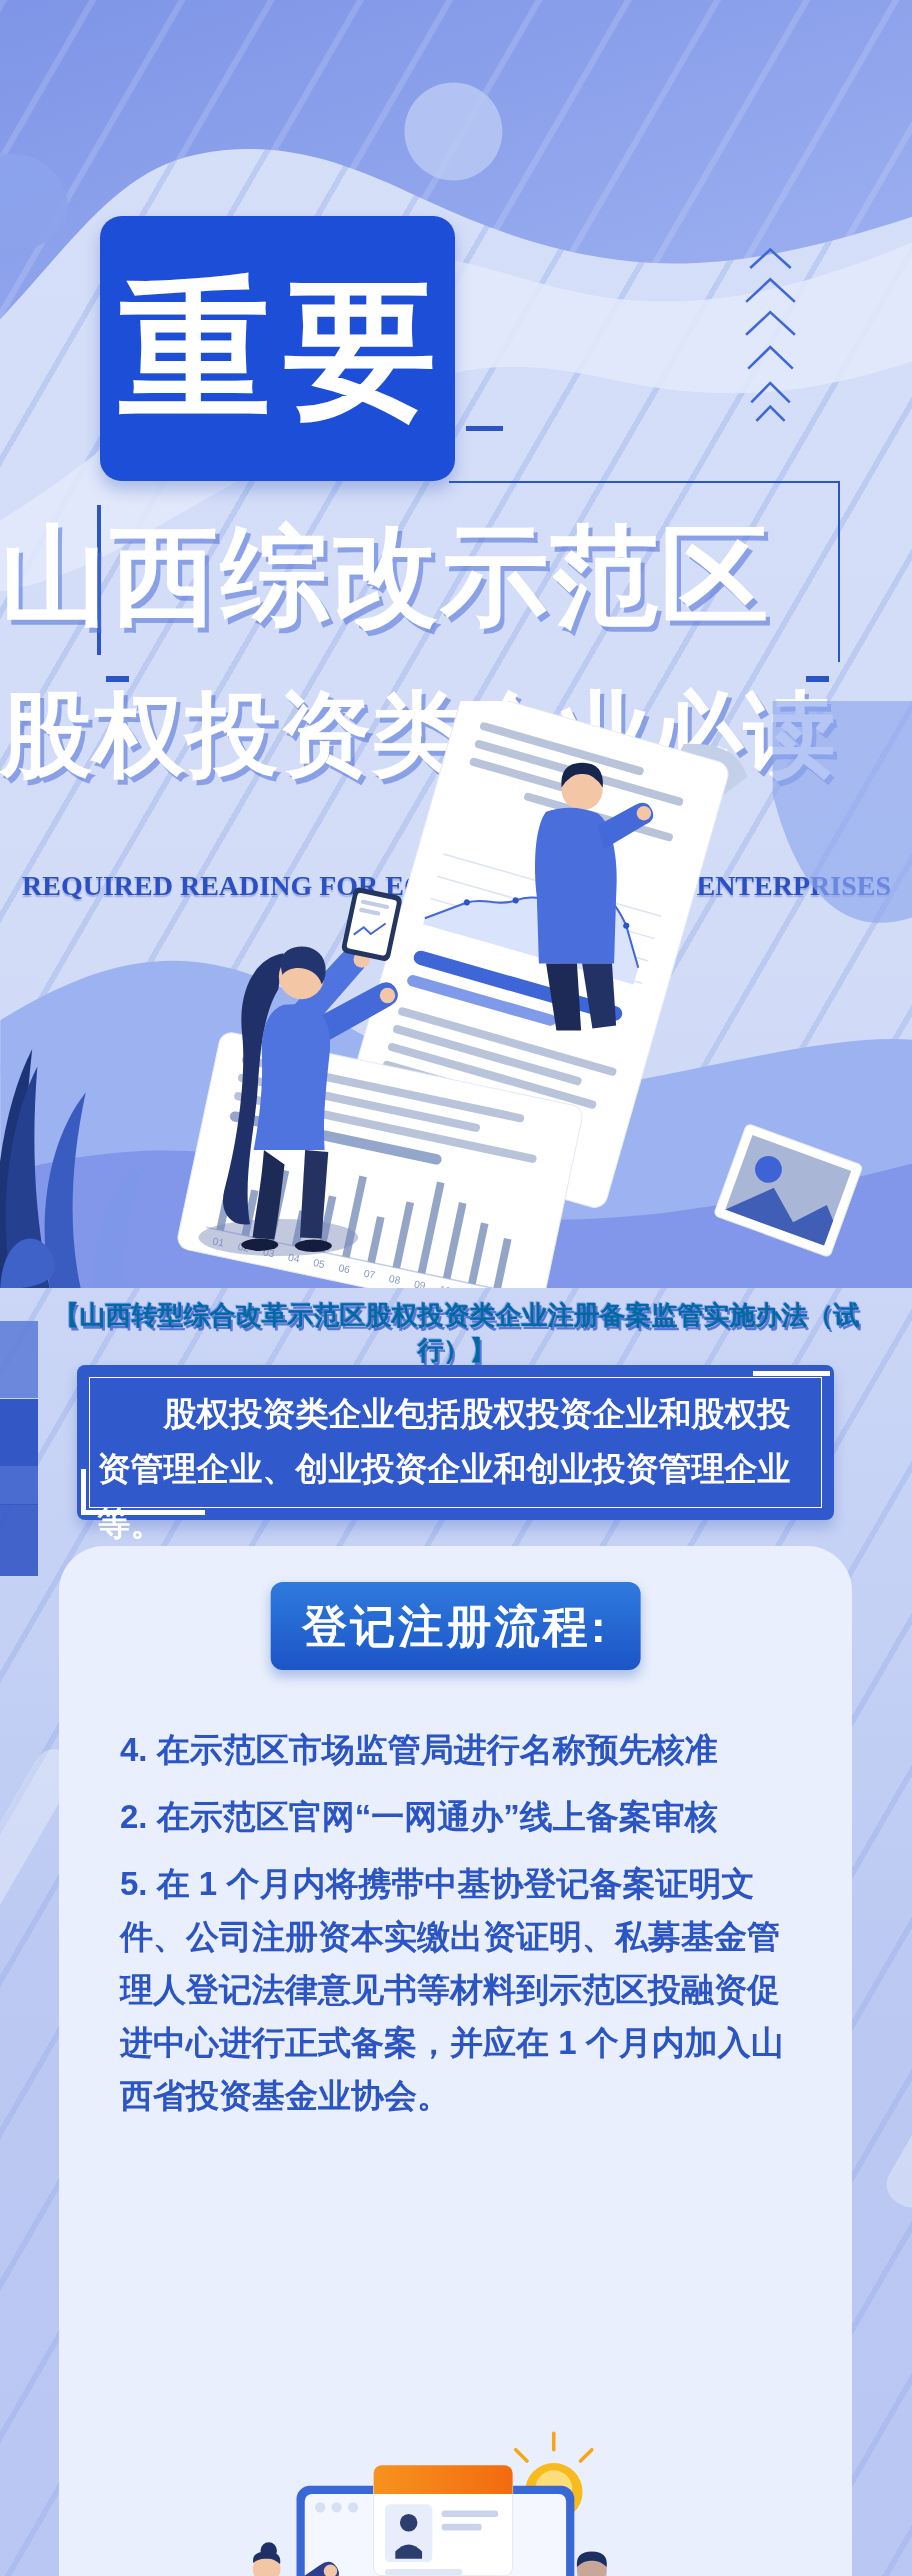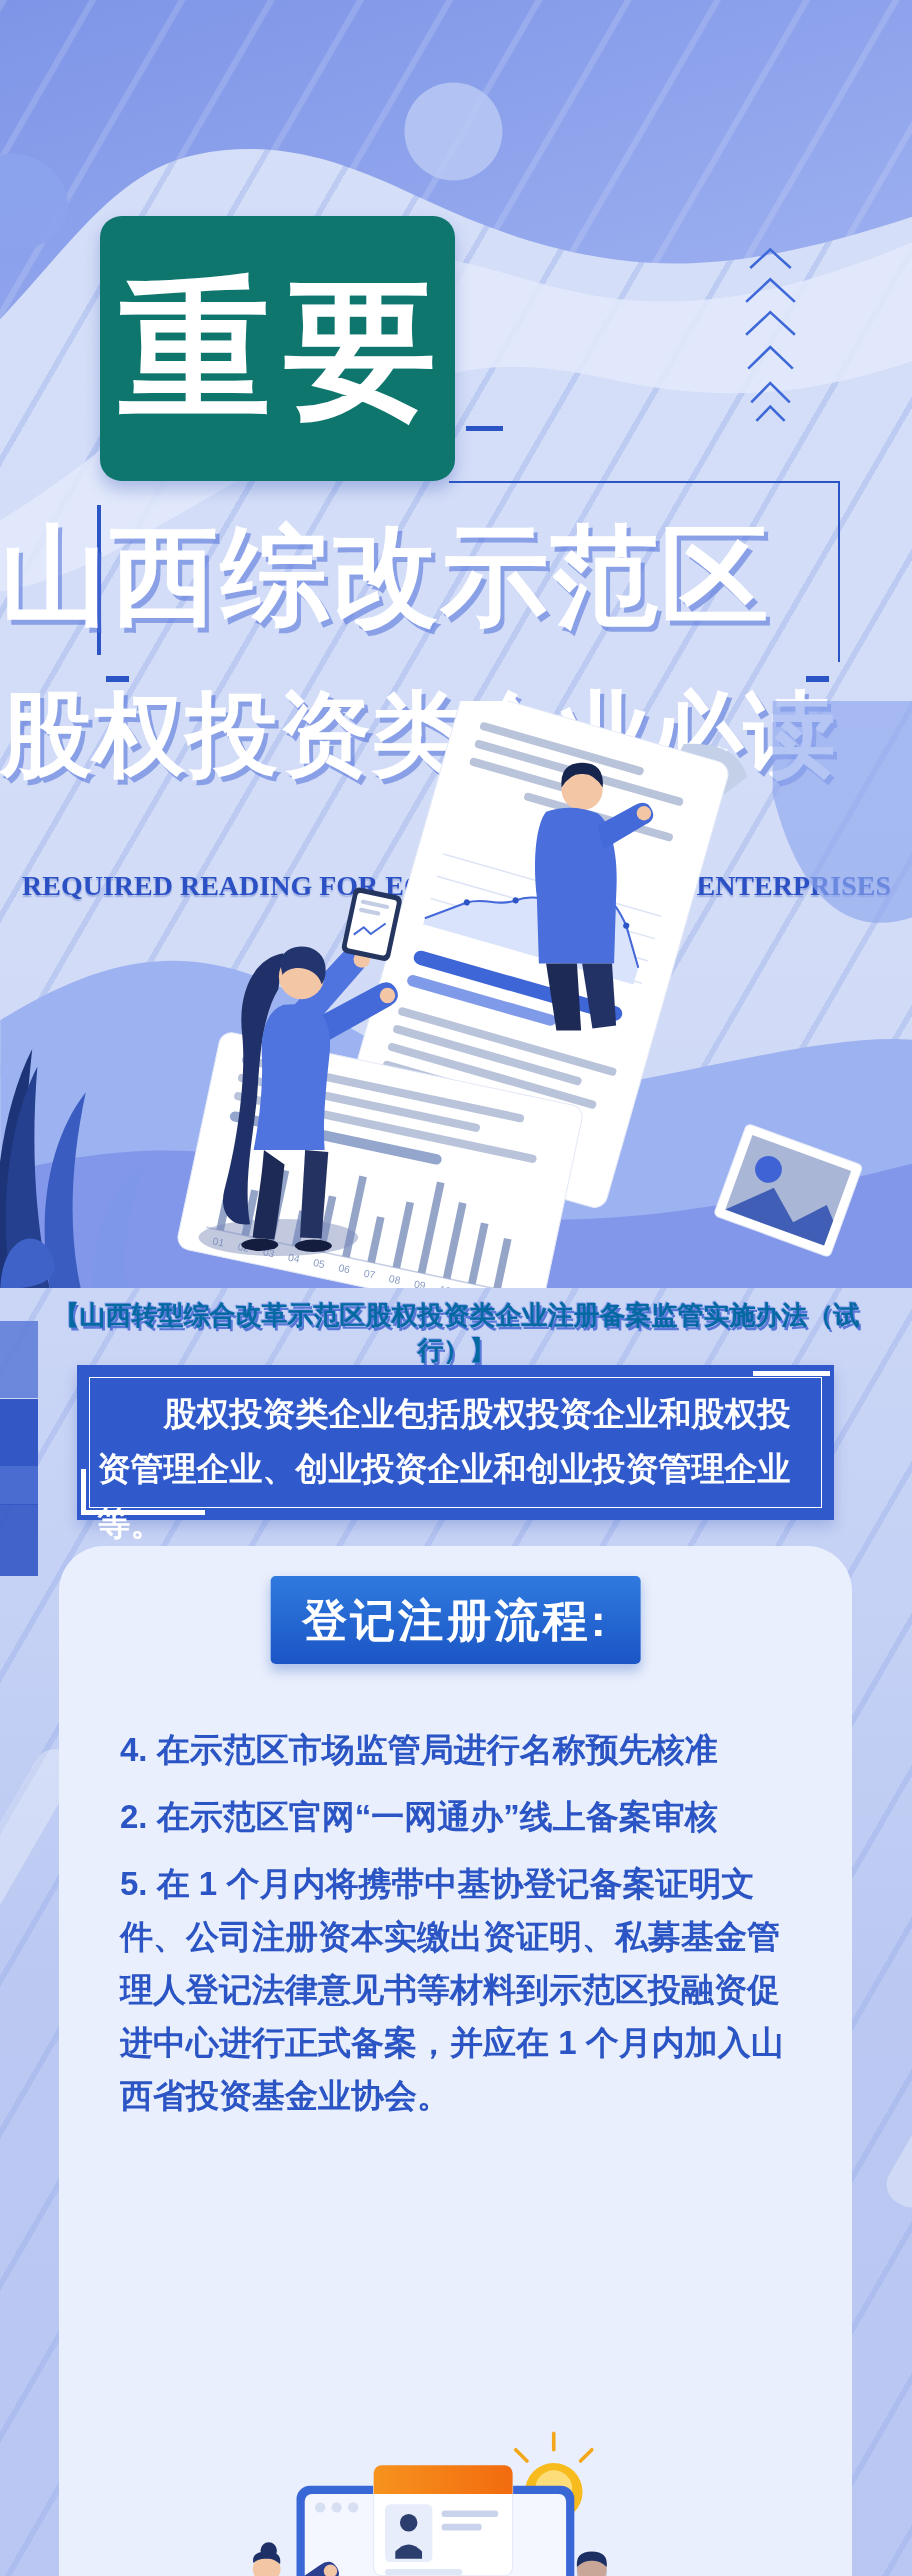--- a/index.html
+++ b/index.html
@@ -12,55 +12,55 @@
   }
   .poster{position:absolute;inset:0;}
   .abs{position:absolute;}
   svg{display:block;}
 
   
   .bg-streak{position:absolute;background:rgba(255,255,255,.32);transform:rotate(-60deg);border-radius:20.6px;pointer-events:none;}
 
   
   .badge{
-    left:100px;top:216px;width:355px;height:265px;background:#0f766e;border-radius:21.6px;
+    left:100px;top:216px;width:355px;height:265px;background:#1d4ed8;border-radius:21.6px;
     display:flex;align-items:center;justify-content:center;
     box-shadow:0 8.2px 14.4px rgba(40,75,180,.28);
   }
   .badge span{color:#fff;font-size:152px;font-weight:900;letter-spacing:13.4px;margin-right:-13.4px;line-height:1;}
   .hline{background:#2b55c4;height:2.1px;}
   .vline{background:#2b55c4;width:2.1px;}
   .dash{background:#2b55c4;height:6.2px;width:23px;}
   .title{left:0;width:913px;text-align:left;color:#ffffff;font-weight:900;line-height:1.08;
          text-shadow:4.1px 4.6px 0 rgba(77,110,216,.55);}
   .title.l1{top:518px;font-size:108px;letter-spacing:2.1px;}
   .title.l2{top:685px;font-size:92px;letter-spacing:1px;}
   .subtitle{left:0;top:870px;width:913px;text-align:center;
     font-family:"Liberation Serif","DejaVu Serif",serif;font-weight:700;font-size:28px;color:#2b50c4;
     text-shadow:0 2.1px 1.5px rgba(50,80,180,.35);letter-spacing:0px;}
 
   
   .reg-note{left:18.5px;top:1298px;width:876px;text-align:center;color:#0369a1;font-size:26px;font-weight:900;letter-spacing:0;
     text-shadow:0 0 1.5px #5b7ce0, 2.1px 2.6px 0.5px rgba(62,96,208,.8), -1px -1px 0 rgba(108,138,228,.6);}
 
   
-  .def-box{left:77px;top:1365px;width:757px;height:155px;background:#3059cc;border-radius:0;
+  .def-box{left:77px;top:1365px;width:757px;height:155px;background:#3059cc;border-radius:8px;
     box-shadow:0 7.2px 13.4px rgba(40,75,180,.25);}
   .def-frame{position:absolute;inset:12.4px;border:1.5px solid #ffffff;}
   .def-accent{position:absolute;background:#ffffff;}
   .def-text{position:absolute;left:20.6px;right:20.6px;top:20.6px;color:#fff;font-size:33px;font-weight:800;
     line-height:1.68;text-indent:2em;letter-spacing:0px;}
 
   
   .card{left:59px;width:793px;background:#e9effc;border-radius:45px;}
   .card1{top:1546px;height:1247px;}
 
-  .pill{position:absolute;left:50%;transform:translateX(-50%);top:30px;
+  .pill{position:absolute;left:50%;transform:translateX(-50%);top:36px;
     background:linear-gradient(180deg,#2f7ade 0%,#1b55c6 100%);
-    border-radius:5px;padding:21.6px 32px;box-shadow:0 6.2px 11.3px rgba(31,80,190,.3);}
+    border-radius:12px;padding:21.6px 32px;box-shadow:0 6.2px 11.3px rgba(31,80,190,.3);}
   .pill span{color:#fff;font-size:45px;font-weight:900;letter-spacing:3.1px;line-height:1;}
 
   .steps{position:absolute;left:61px;right:57px;top:178px;}
   .steps p{margin:0 0 14.4px 0;color:#2b54c4;font-size:33px;font-weight:700;line-height:1.6;letter-spacing:0;}
 
   .illu{pointer-events:none;}
 
   
   .edge-band{position:absolute;left:0;width:38px;}
 </style>

